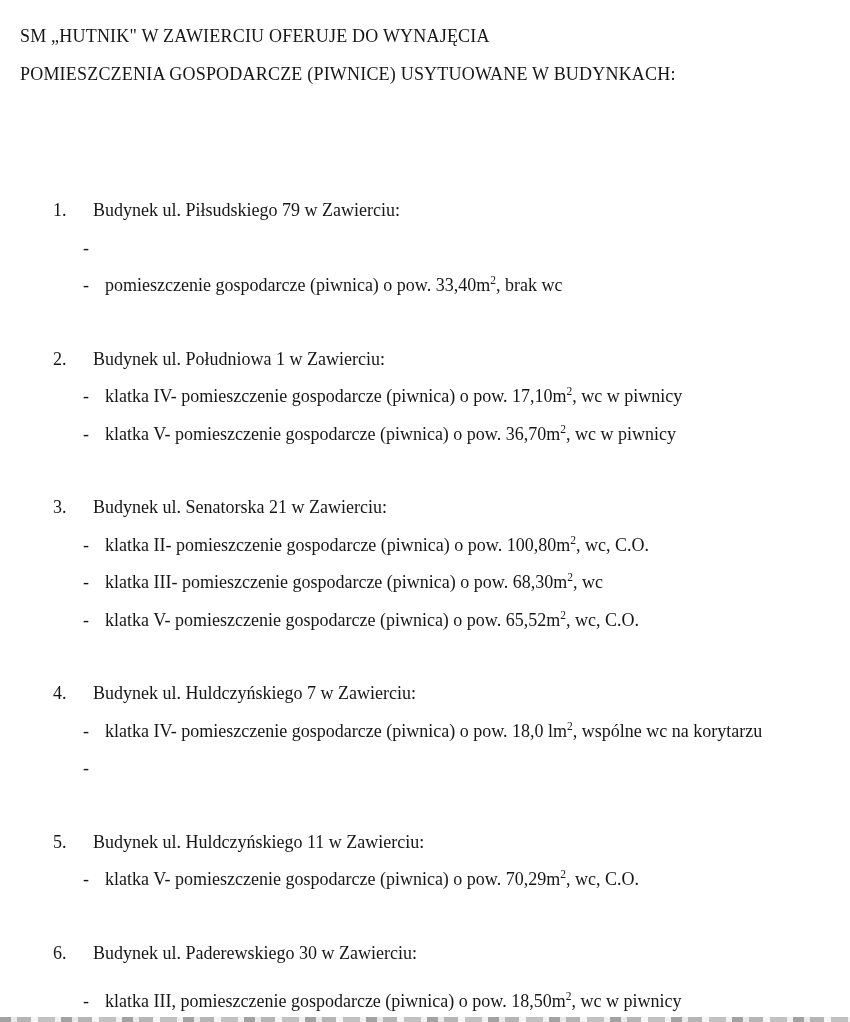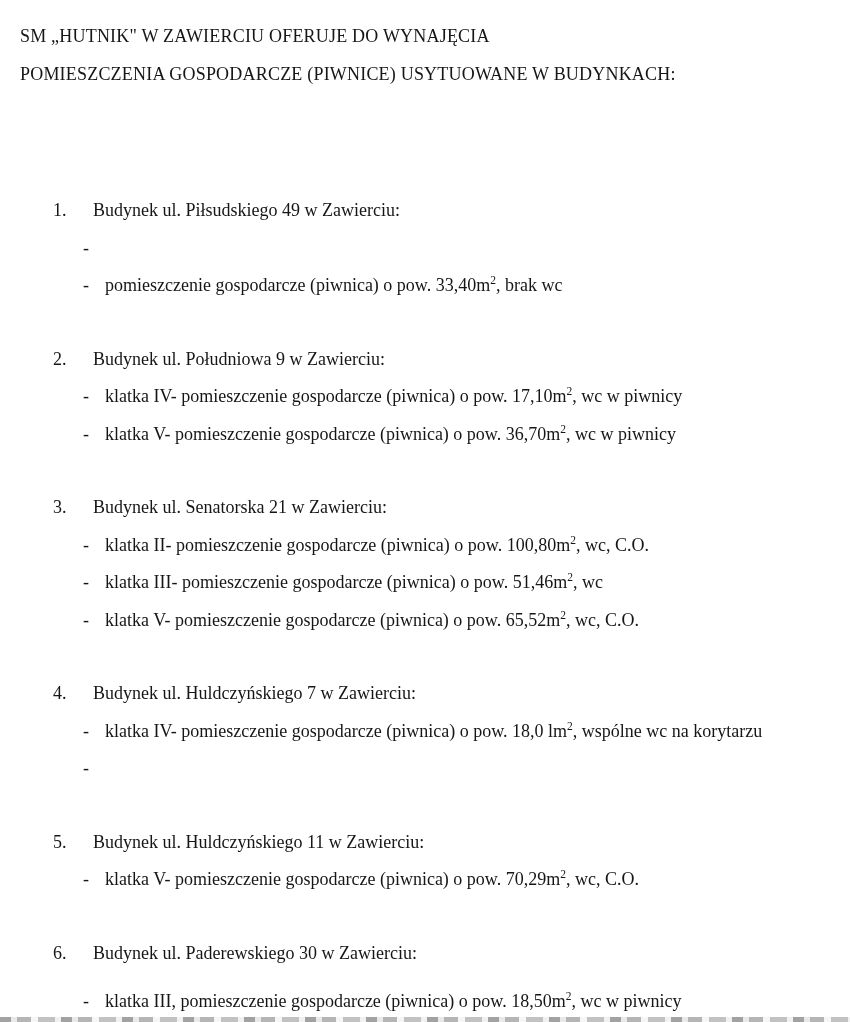--- a/index.html
+++ b/index.html
@@ -87,38 +87,38 @@
 
   <div class="doc-header">
     <div>SM „HUTNIK" W ZAWIERCIU OFERUJE DO WYNAJĘCIA</div>
     <div>POMIESZCZENIA GOSPODARCZE (PIWNICE) USYTUOWANE W BUDYNKACH:</div>
   </div>
 
   <div class="buildings">
   <div class="section">
     <div class="section-header">
       <span class="num">1.</span>
-      <span>Budynek ul. Piłsudskiego 49 w Zawierciu:</span>
+      <span>Budynek ul. Piłsudskiego 79 w Zawierciu:</span>
     </div>
     <div>
   <div class="bullet-row">
     <span class="dash">-</span>
   </div>
 
   <div class="bullet-row">
     <span class="dash">-</span>
     <span><span>pomieszczenie gospodarcze (piwnica) o pow. 33,40m</span><sup class="sq">2</sup><span>, brak wc</span></span>
   </div>
 </div>
   </div>
 
   <div class="section">
     <div class="section-header">
       <span class="num">2.</span>
-      <span>Budynek ul. Południowa 9 w Zawierciu:</span>
+      <span>Budynek ul. Południowa 1 w Zawierciu:</span>
     </div>
     <div>
   <div class="bullet-row">
     <span class="dash">-</span>
     <span><span>klatka IV- pomieszczenie gospodarcze (piwnica) o pow. 17,10m</span><sup class="sq">2</sup><span>, wc w piwnicy</span></span>
   </div>
 
   <div class="bullet-row">
     <span class="dash">-</span>
     <span><span>klatka V- pomieszczenie gospodarcze (piwnica) o pow. 36,70m</span><sup class="sq">2</sup><span>, wc w piwnicy</span></span>
@@ -132,21 +132,21 @@
       <span>Budynek ul. Senatorska 21 w Zawierciu:</span>
     </div>
     <div>
   <div class="bullet-row">
     <span class="dash">-</span>
     <span><span>klatka II- pomieszczenie gospodarcze (piwnica) o pow. 100,80m</span><sup class="sq">2</sup><span>, wc, C.O.</span></span>
   </div>
 
   <div class="bullet-row">
     <span class="dash">-</span>
-    <span><span>klatka III- pomieszczenie gospodarcze (piwnica) o pow. 51,46m</span><sup class="sq">2</sup><span>, wc</span></span>
+    <span><span>klatka III- pomieszczenie gospodarcze (piwnica) o pow. 68,30m</span><sup class="sq">2</sup><span>, wc</span></span>
   </div>
 
   <div class="bullet-row">
     <span class="dash">-</span>
     <span><span>klatka V- pomieszczenie gospodarcze (piwnica) o pow. 65,52m</span><sup class="sq">2</sup><span>, wc, C.O.</span></span>
   </div>
 </div>
   </div>
 
   <div class="section">

